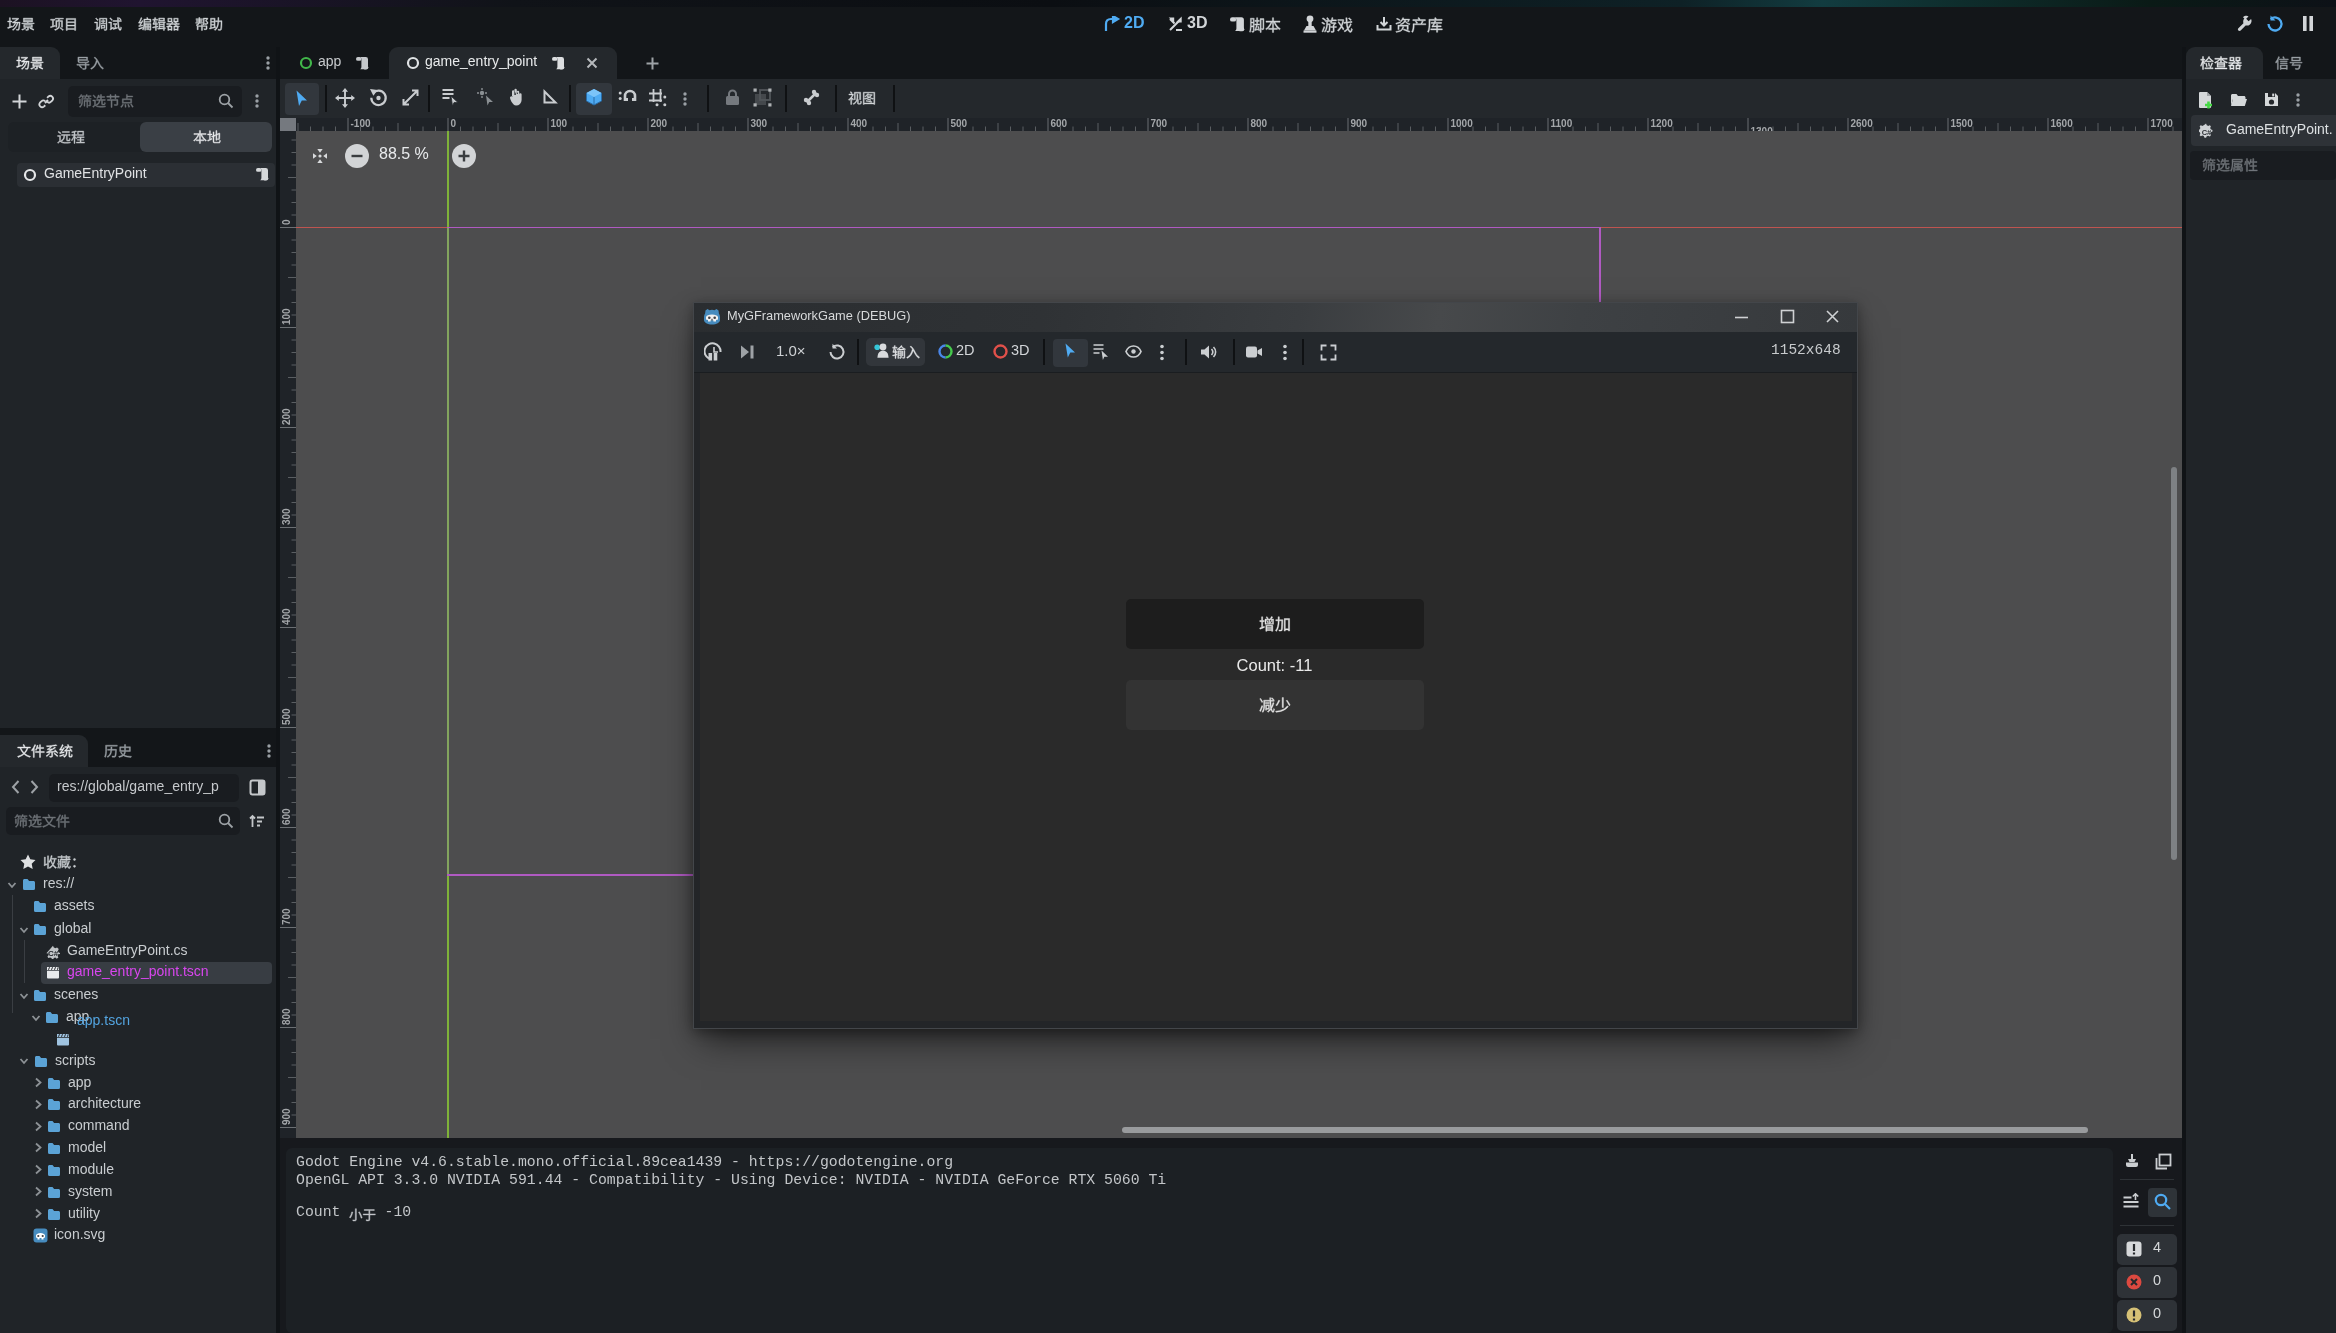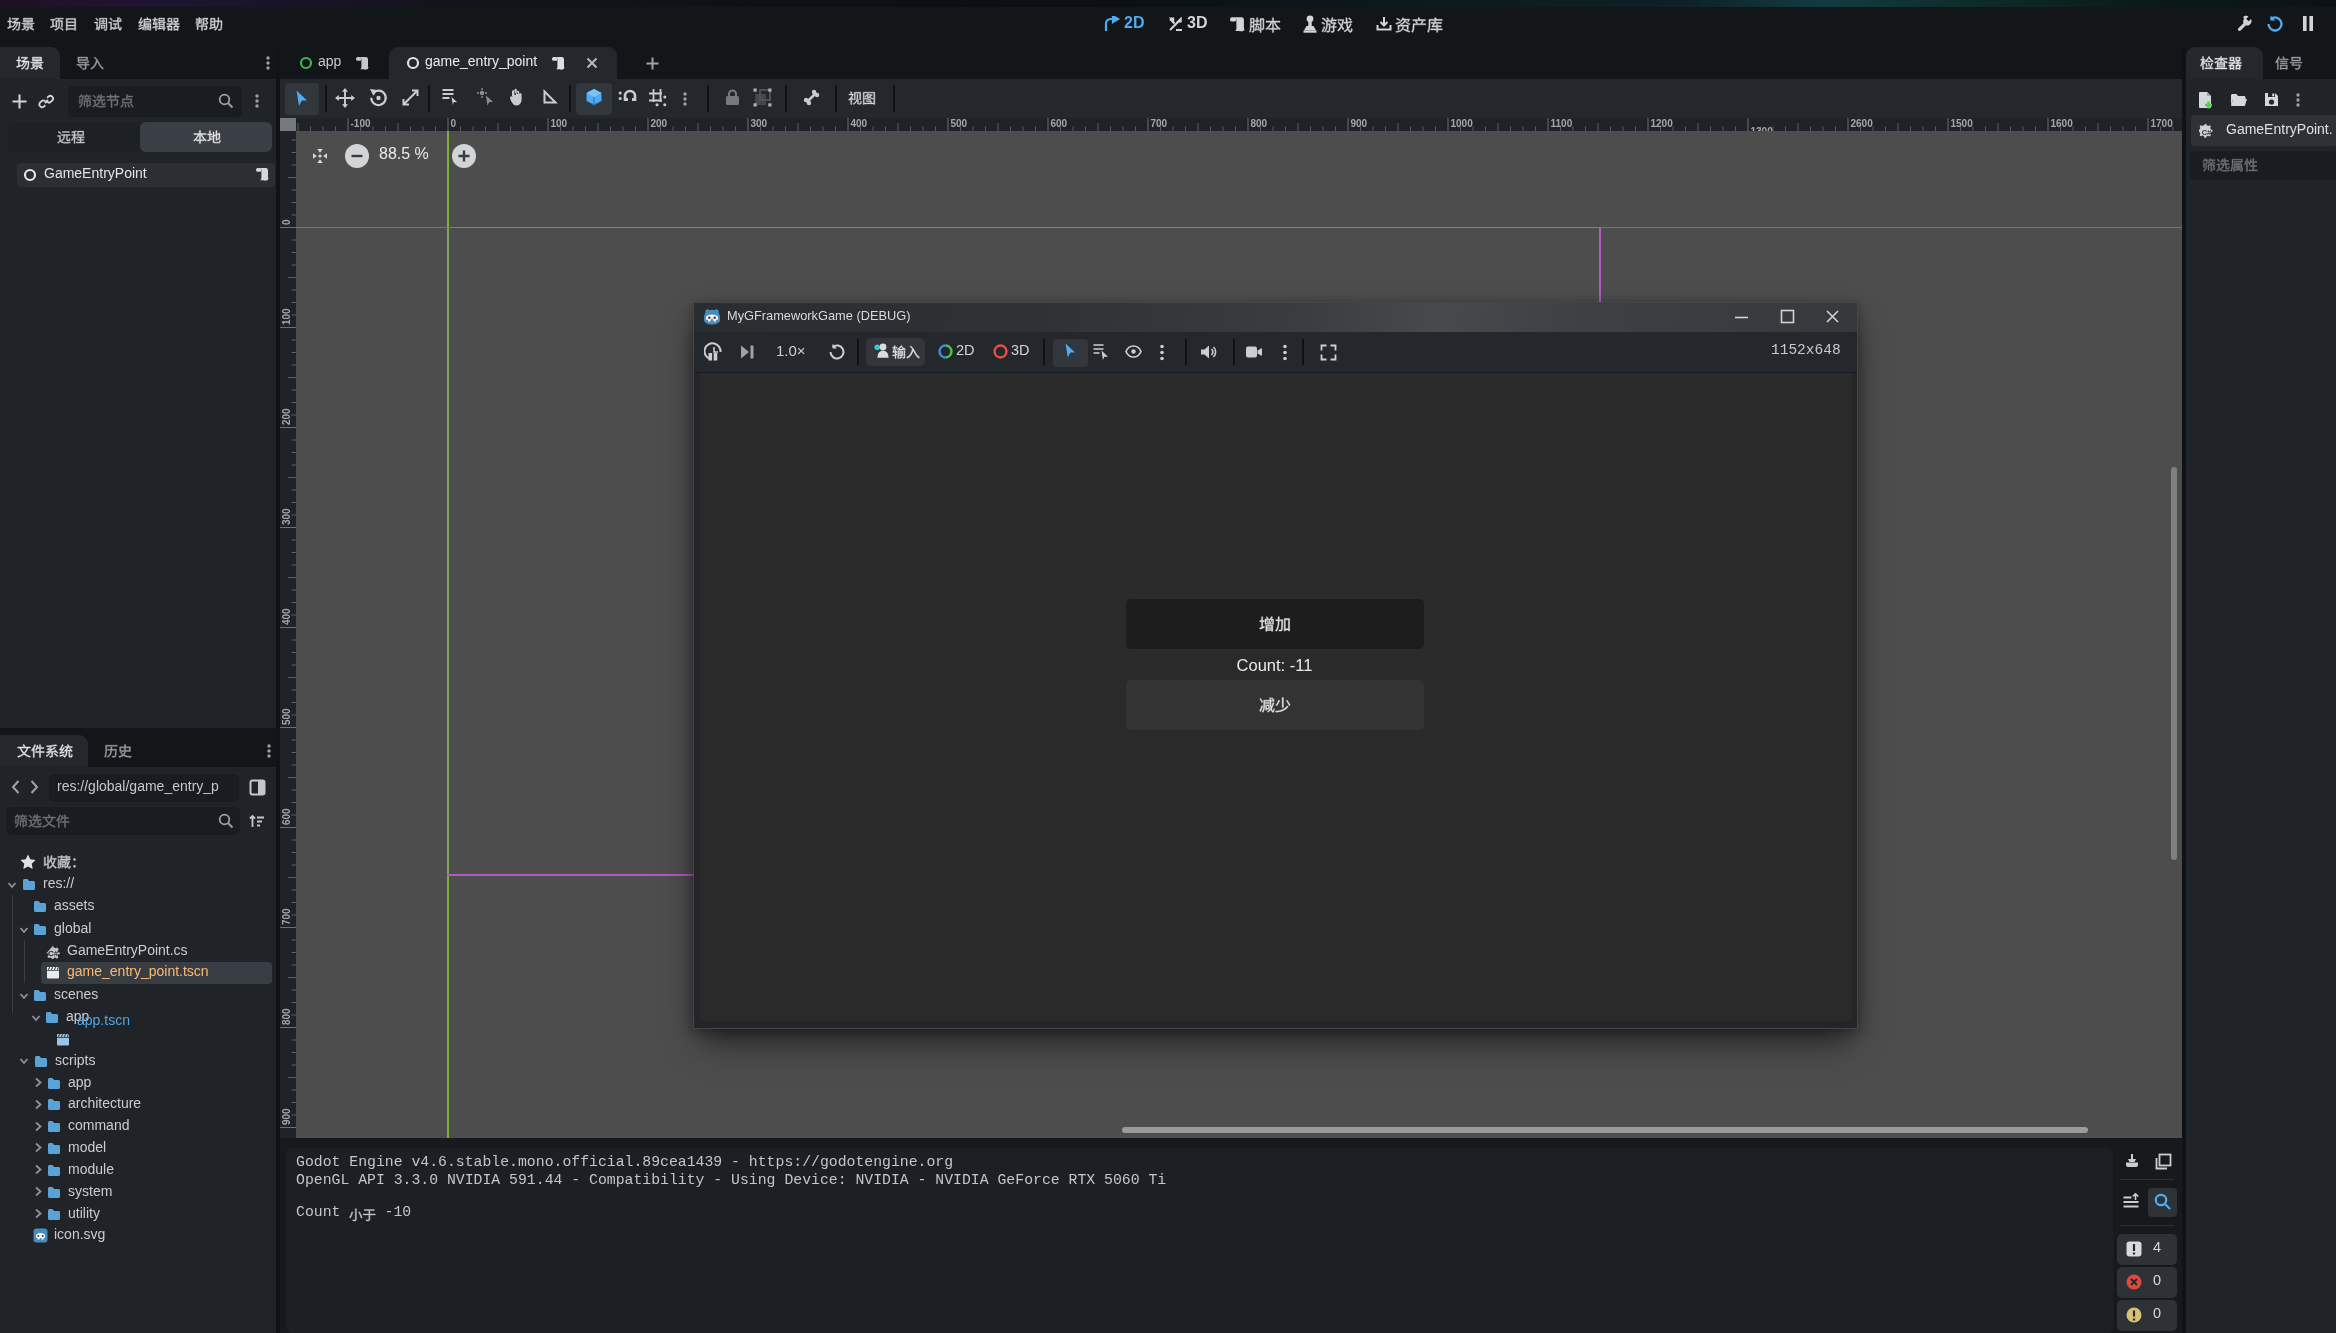--- a/index.html
+++ b/index.html
@@ -229,21 +229,21 @@
 <svg style="position:absolute;left:46.0px;top:944.5px;" width="14" height="14" viewBox="0 0 14 14">
     <path d="M7 0l1 2.2a5 5 0 0 1 1.7.7L12 2l2 2-1 2.2c.3.5.6 1.1.7 1.7L16 9l-.3 1-2.4.4a5 5 0 0 1-.7 1.7l1 2.2-2 1.4-1.8-1.5a5 5 0 0 1-1.7.7L7 17H6l-.8-2.1a5 5 0 0 1-1.7-.7L1.3 15l-1-2 1.5-1.8a5 5 0 0 1-.7-1.7L-1 9z" fill="#c0c4c7" transform="scale(0.82) translate(1.5 1)"></path>
     <text x="7" y="11" font-size="8" font-weight="bold" font-family="Liberation Sans" fill="#22262b" text-anchor="middle">C#</text>
   </svg>
 <div style="position:absolute;left:67.0px;top:941.9px;font:400 14px 'Liberation Sans',sans-serif;color:#c9cdd0;white-space:pre;">GameEntryPoint.cs</div>
 <div style="position:absolute;left:41.0px;top:961.5px;width:231.0px;height:22.5px;background:#383d43;border-radius:4px;"></div>
 <svg style="position:absolute;left:46.0px;top:966.1px;" width="14" height="13" viewBox="0 0 14 13">
     <path d="M1 1h12v3H1z M1 4.8h12v6.7A1 1 0 0 1 12 12.5H2a1 1 0 0 1-1-1z" fill="#e8eaec"></path>
     <path d="M3.5 1.2 2.5 3.8M6.5 1.2 5.5 3.8M9.5 1.2 8.5 3.8M12.2 1.2 11.5 3.8" stroke="#22262b" stroke-width="1"></path>
   </svg>
-<div style="position:absolute;left:67.0px;top:963.0px;font:400 14px 'Liberation Sans',sans-serif;color:#fdba74;white-space:pre;">game_entry_point.tscn</div>
+<div style="position:absolute;left:67.0px;top:963.0px;font:400 14px 'Liberation Sans',sans-serif;color:#d946ef;white-space:pre;">game_entry_point.tscn</div>
 <svg style="position:absolute;left:19.0px;top:990.5px;" width="10" height="10" viewBox="0 0 10 10">
     <path d="M1.5 3 5 7l3.5-4" fill="none" stroke="#8d9296" stroke-width="1.8"></path>
   </svg>
 <svg style="position:absolute;left:33.0px;top:989.0px;" width="14" height="13" viewBox="0 0 14 13">
     <path d="M1 2.5C1 1.7 1.7 1 2.5 1h3l1.6 2h4.4c.8 0 1.5.7 1.5 1.5v6A1.5 1.5 0 0 1 11.5 12h-9A1.5 1.5 0 0 1 1 10.5z" fill="#5ba3d6"></path>
   </svg>
 <div style="position:absolute;left:54.0px;top:985.9px;font:400 14px 'Liberation Sans',sans-serif;color:#c9cdd0;white-space:pre;text-align:center;">scenes</div>
 <svg style="position:absolute;left:31.0px;top:1012.6px;" width="10" height="10" viewBox="0 0 10 10">
     <path d="M1.5 3 5 7l3.5-4" fill="none" stroke="#8d9296" stroke-width="1.8"></path>
   </svg>

